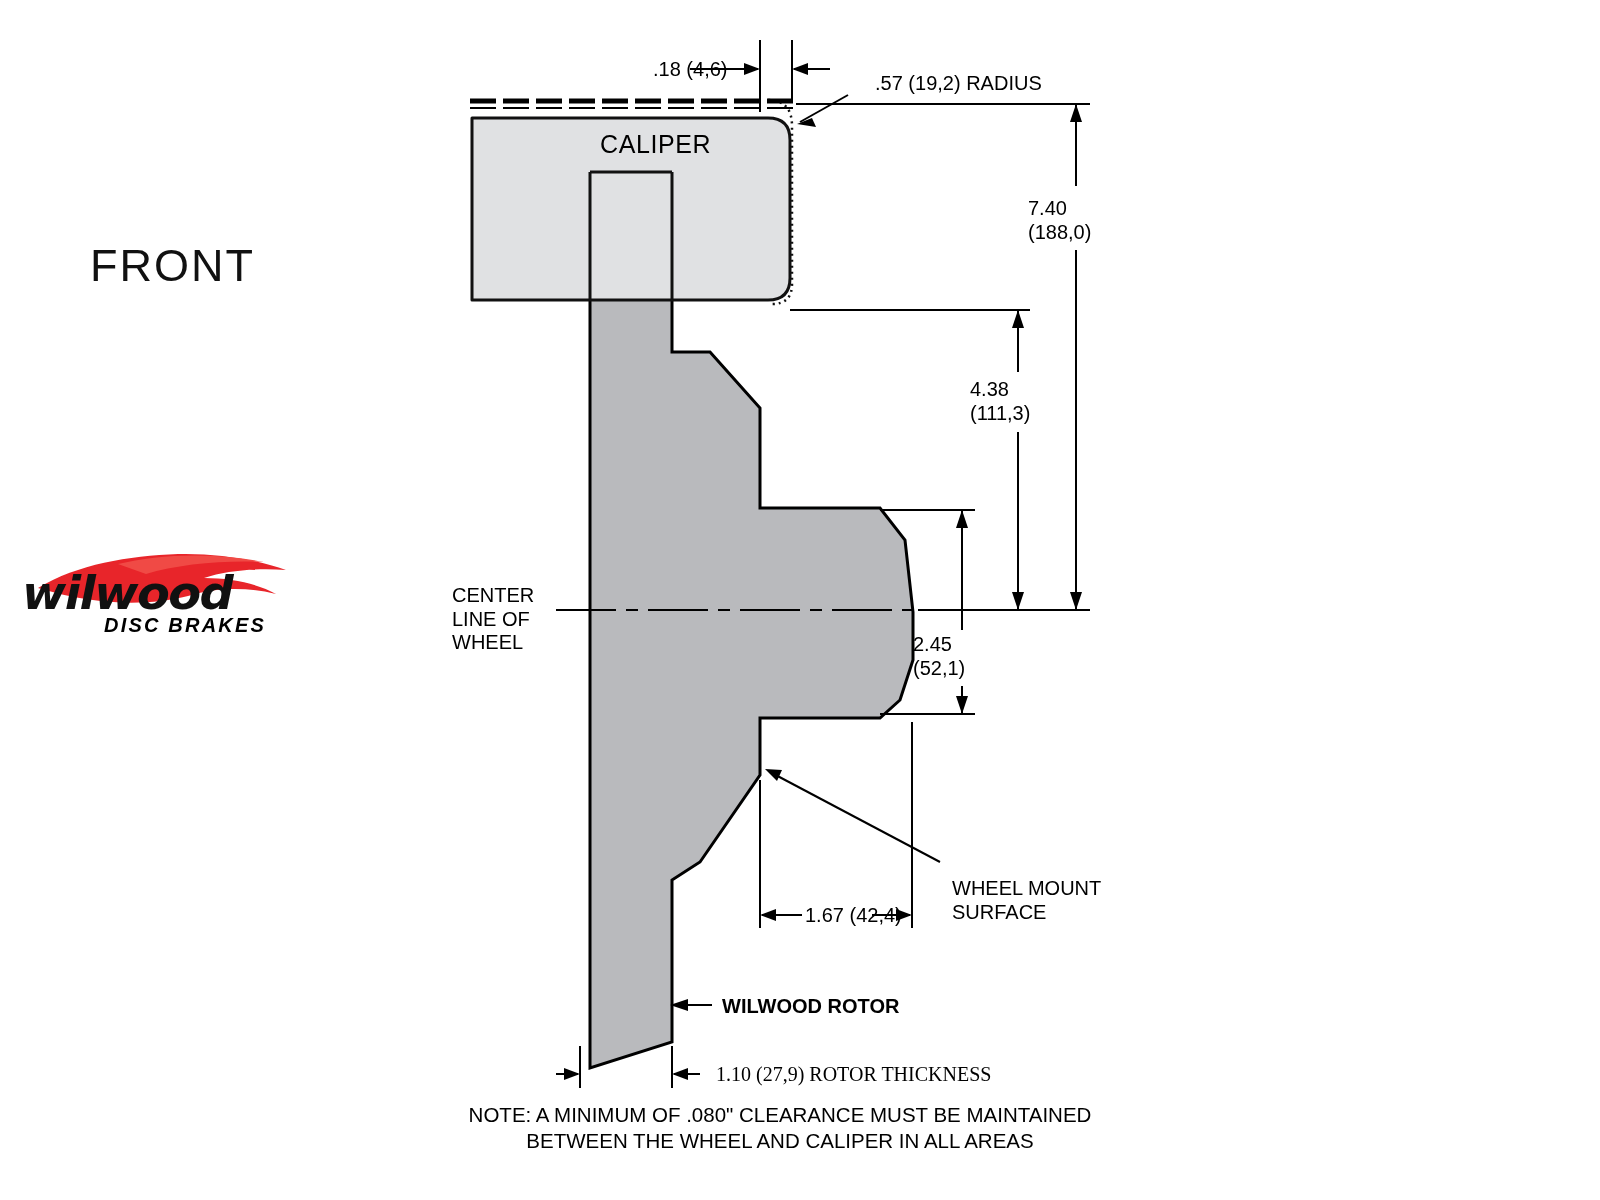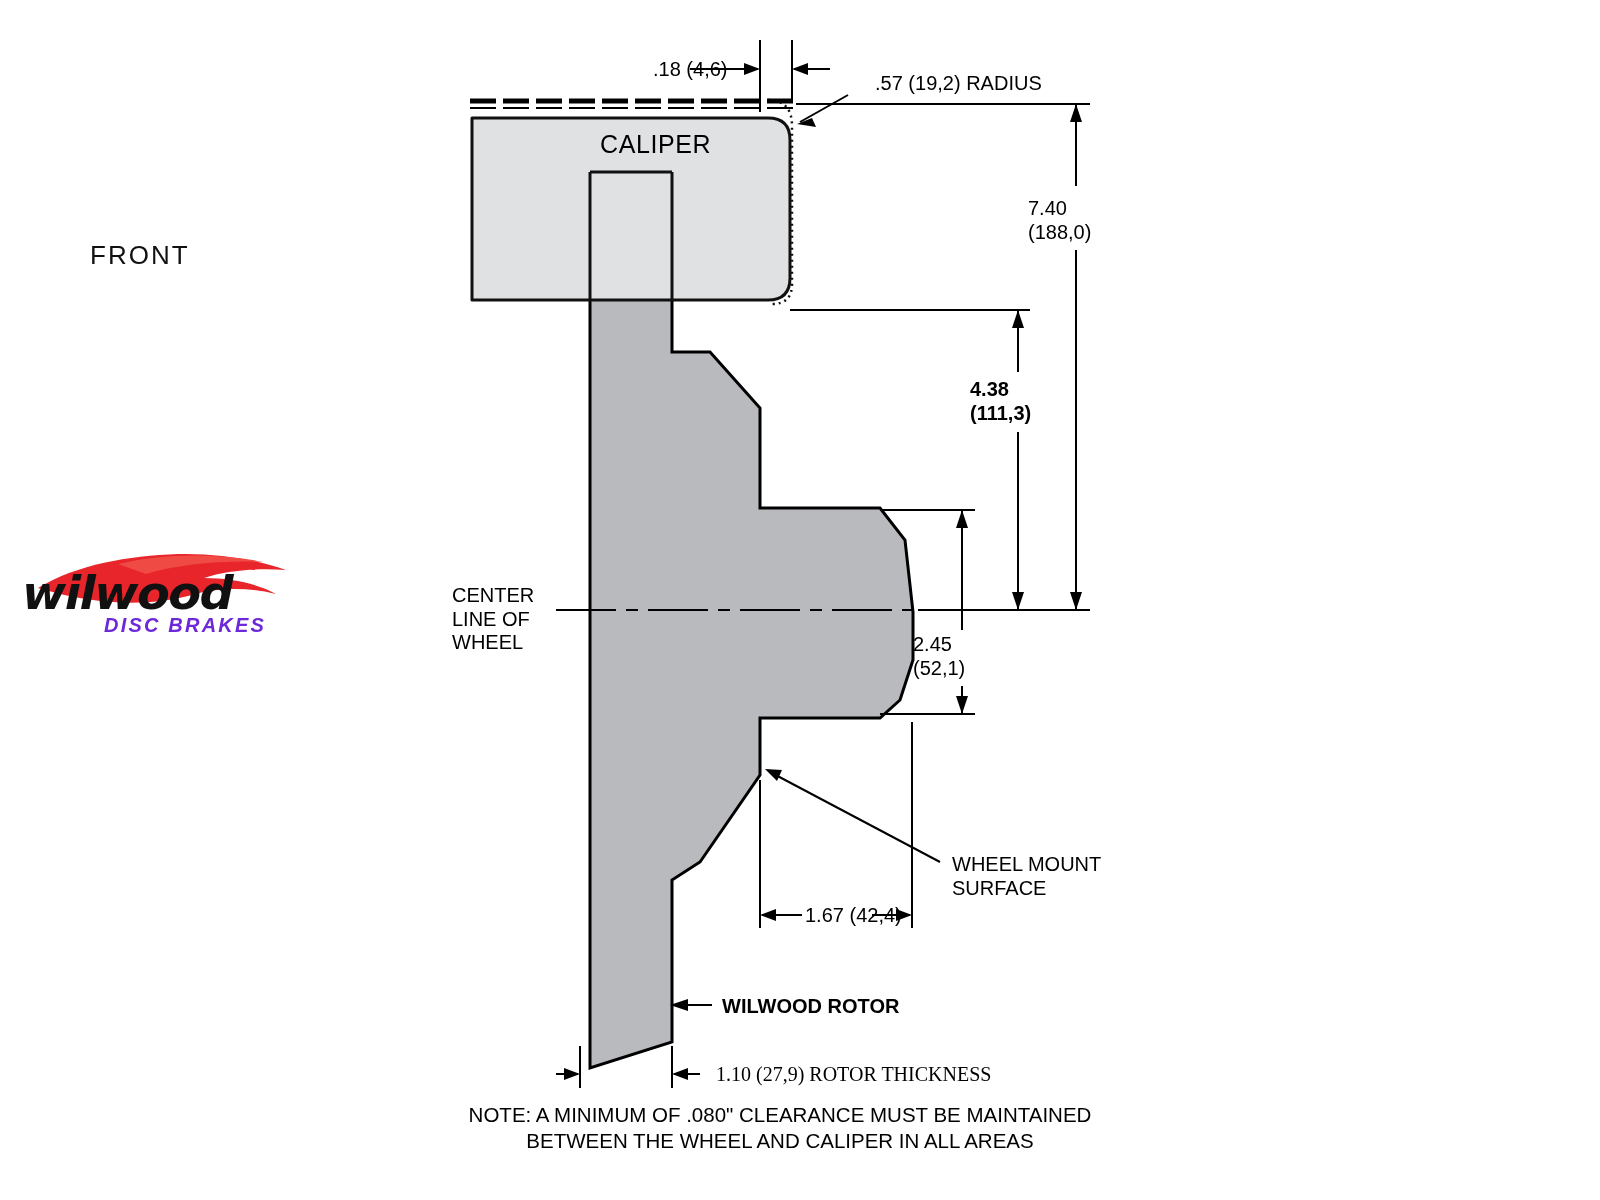--- a/index.html
+++ b/index.html
@@ -17,21 +17,21 @@
   }
   #stage {
     position: relative;
     width: 1600px;
     height: 1200px;
   }
   .abs { position: absolute; }
 
   
   .label-front {
-    font-size: 26px;
+    font-size: 45px;
     letter-spacing: 2px;
     font-weight: 400;
     color: #111;
   }
   .dim-text {
     font-size: 20px;
     color: #000;
     line-height: 1.18;
     white-space: pre;
     font-weight: 400;
@@ -73,21 +73,21 @@
   }
   .ww-sub {
     position: absolute;
     left: 86px;
     top: 66px;
     font-family: "Liberation Sans", sans-serif;
     font-size: 20px;
     font-weight: 700;
     font-style: italic;
     letter-spacing: 2.2px;
-    color: #6d28d9;
+    color: #000000;
   }
 
   
   .acc-wrap {
     position: absolute;
     left: 1205px;
     top: 548px;
     width: 380px;
     height: 100px;
   }
@@ -252,35 +252,35 @@
 
   <div class="abs caliper-text" style="left:600px; top:130px;">CALIPER</div>
 
   <div class="abs dim-text" style="left:653px; top:58px;">.18 (4,6)</div>
 
   <div class="abs dim-text" style="left:875px; top:72px;">.57 (19,2) RADIUS</div>
 
   <div class="abs dim-text center" style="left:1028px; top:197px; width:96px;">7.40
 (188,0)</div>
 
-  <div class="abs dim-text center" style="left:970px; top:378px; width:96px;font-weight:bold;">4.38
+  <div class="abs dim-text center" style="left:970px; top:378px; width:96px;">4.38
 (111,3)</div>
 
   <div class="abs dim-text center" style="left:913px; top:633px; width:96px;">2.45
 (52,1)</div>
 
   <div class="abs dim-text" style="left:805px; top:904px;">1.67 (42,4)</div>
 
   <div class="abs dim-text" style="left:716px; top:1063px;font-family:Liberation Serif, serif;">1.10 (27,9) ROTOR THICKNESS</div>
 
   <div class="abs dim-text" style="left:452px; top:584px;">CENTER
 LINE OF
 WHEEL</div>
 
-  <div class="abs dim-text" style="left:952px; top:853px;">WHEEL MOUNT
+  <div class="abs dim-text" style="left:952px; top:877px;">WHEEL MOUNT
 SURFACE</div>
 
   <div class="abs dim-text" style="left:722px; top:995px;font-weight:bold;">WILWOOD ROTOR</div>
 
   <div class="abs note-text" style="left:400px; top:1102px; width:760px;">NOTE: A MINIMUM OF .080" CLEARANCE MUST BE MAINTAINED
 BETWEEN THE WHEEL AND CALIPER IN ALL AREAS</div>
 
   <div class="wilwood-wrap">
     <svg class="abs" style="left:0; top:0;" width="310" height="110" viewBox="0 0 310 110">
       <path d="M 20,40 C 60,16 110,8 160,6 C 200,5 240,12 268,22

